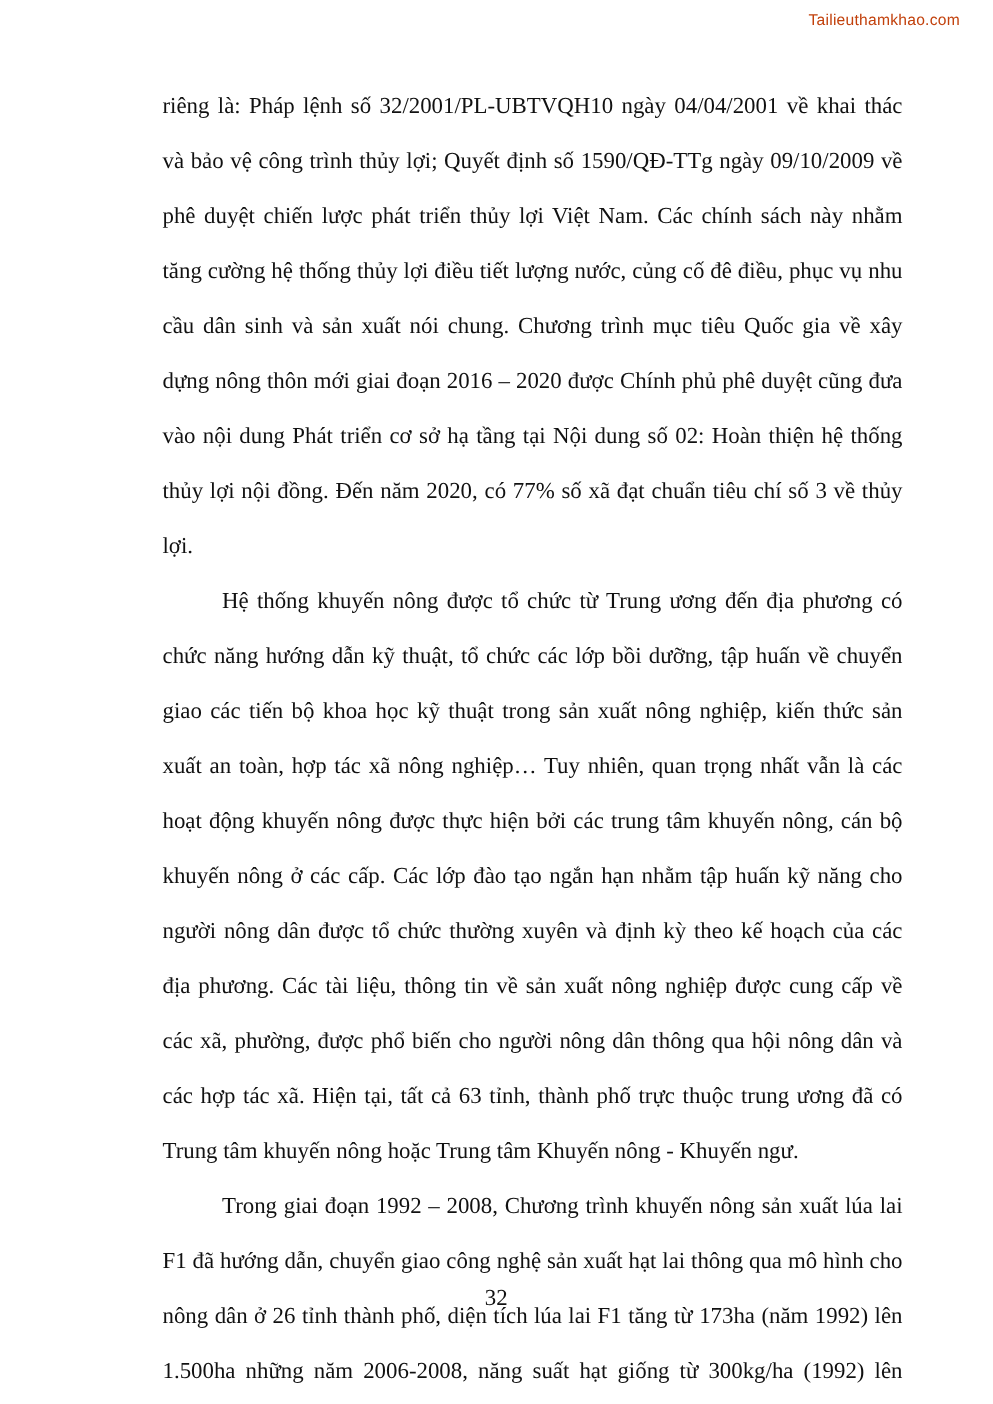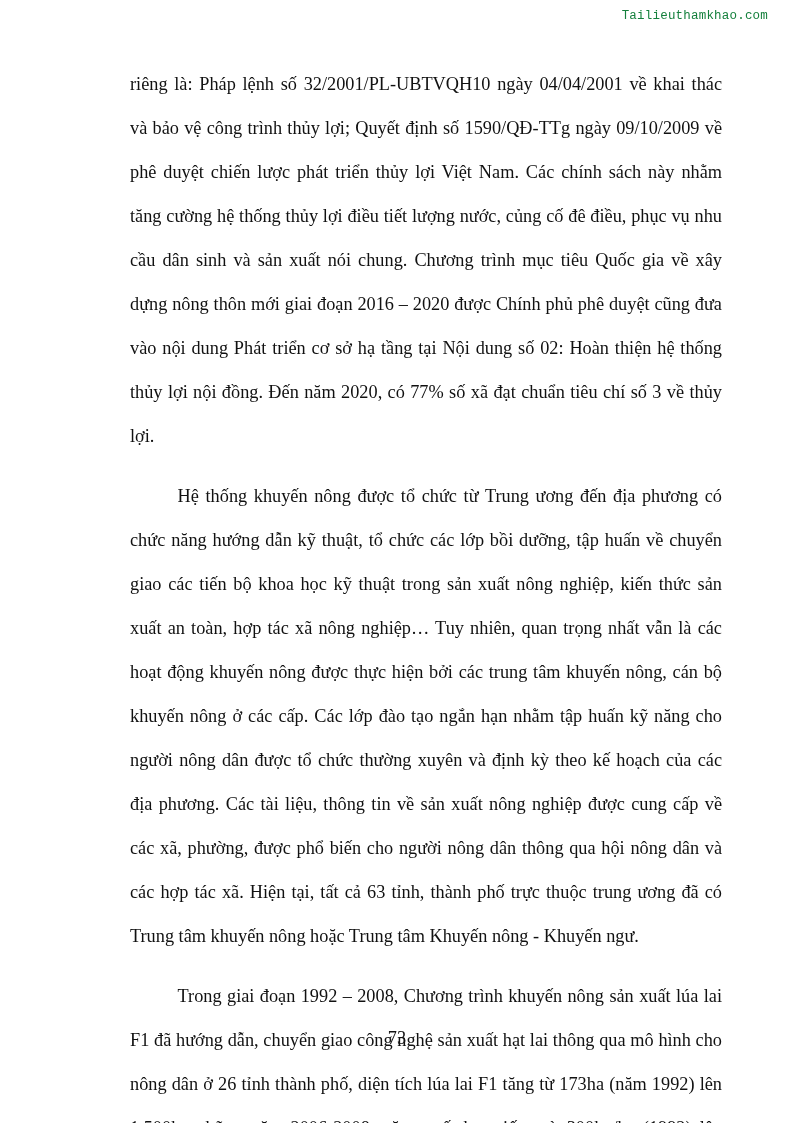--- a/index.html
+++ b/index.html
@@ -14,44 +14,44 @@
     background: #ffffff;
     overflow: hidden;
     box-sizing: border-box;
     font-family: "Liberation Serif", "DejaVu Serif", serif;
     color: #111111;
   }
   .watermark {
     position: absolute;
     top: 9px;
     right: 26px;
-    font-family: Liberation Mono, monospace;
+    font-family: Liberation Sans, sans-serif;
     font-size: 12.5px;
     letter-spacing: 0.2px;
-    color: #15803d;
+    color: #c2410c;
     white-space: nowrap;
     user-select: none;
   }
   .body-area {
     position: absolute;
     left: 130px;
     top: 62px;
     width: 592px;
   }
   .para {
     margin: 0 0 0 0;
     text-align: justify;
     text-justify: inter-word;
     font-size: 18.3px;
     line-height: 44px;
     text-indent: 0;
     hyphens: none;
   }
   .para + .para {
-    margin-top: 16px;
+    margin-top: 0;
   }
   .para.indent {
     text-indent: 2.6em;
   }
   
   .page-number {
     position: absolute;
     left: 0;
     right: 0;
     top: 1027px;
@@ -70,15 +70,15 @@
   <div class="body-area">
 
     <p class="para">riêng là: Pháp lệnh số 32/2001/PL-UBTVQH10 ngày 04/04/2001 về khai thác và bảo vệ công trình thủy lợi; Quyết định số 1590/QĐ-TTg ngày 09/10/2009 về phê duyệt chiến lược phát triển thủy lợi Việt Nam. Các chính sách này nhằm tăng cường hệ thống thủy lợi điều tiết lượng nước, củng cố đê điều, phục vụ nhu cầu dân sinh và sản xuất nói chung. Chương trình mục tiêu Quốc gia về xây dựng nông thôn mới giai đoạn 2016 – 2020 được Chính phủ phê duyệt cũng đưa vào nội dung Phát triển cơ sở hạ tầng tại Nội dung số 02: Hoàn thiện hệ thống thủy lợi nội đồng. Đến năm 2020, có 77% số xã đạt chuẩn tiêu chí số 3 về thủy lợi.</p>
 
     <p class="para indent">Hệ thống khuyến nông được tổ chức từ Trung ương đến địa phương có chức năng hướng dẫn kỹ thuật, tổ chức các lớp bồi dưỡng, tập huấn về chuyển giao các tiến bộ khoa học kỹ thuật trong sản xuất nông nghiệp, kiến thức sản xuất an toàn, hợp tác xã nông nghiệp… Tuy nhiên, quan trọng nhất vẫn là các hoạt động khuyến nông được thực hiện bởi các trung tâm khuyến nông, cán bộ khuyến nông ở các cấp. Các lớp đào tạo ngắn hạn nhằm tập huấn kỹ năng cho người nông dân được tổ chức thường xuyên và định kỳ theo kế hoạch của các địa phương. Các tài liệu, thông tin về sản xuất nông nghiệp được cung cấp về các xã, phường, được phổ biến cho người nông dân thông qua hội nông dân và các hợp tác xã. Hiện tại, tất cả 63 tỉnh, thành phố trực thuộc trung ương đã có Trung tâm khuyến nông hoặc Trung tâm Khuyến nông - Khuyến ngư.</p>
 
     <p class="para indent">Trong giai đoạn 1992 – 2008, Chương trình khuyến nông sản xuất lúa lai F1 đã hướng dẫn, chuyển giao công nghệ sản xuất hạt lai thông qua mô hình cho nông dân ở 26 tỉnh thành phố, diện tích lúa lai F1 tăng từ 173ha (năm 1992) lên 1.500ha những năm 2006-2008, năng suất hạt giống từ 300kg/ha (1992) lên 2.500kg/ha những năm 2000. Giá thành hạt giống trong nước bằng 60% so với giống nhập khẩu, tự túc được khoảng 25% nhu cầu hạt giống lúa lai.</p>
 
   </div>
 
-  <div class="page-number">73</div>
+  <div class="page-number">32</div>
 
 </div>
 
 </body></html>

